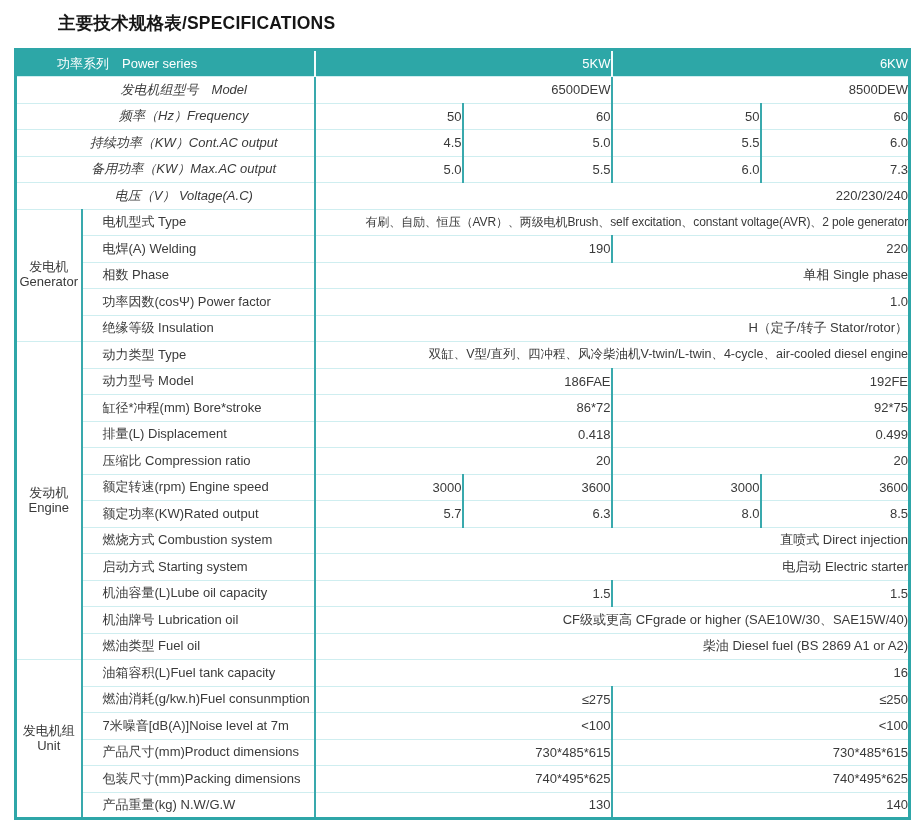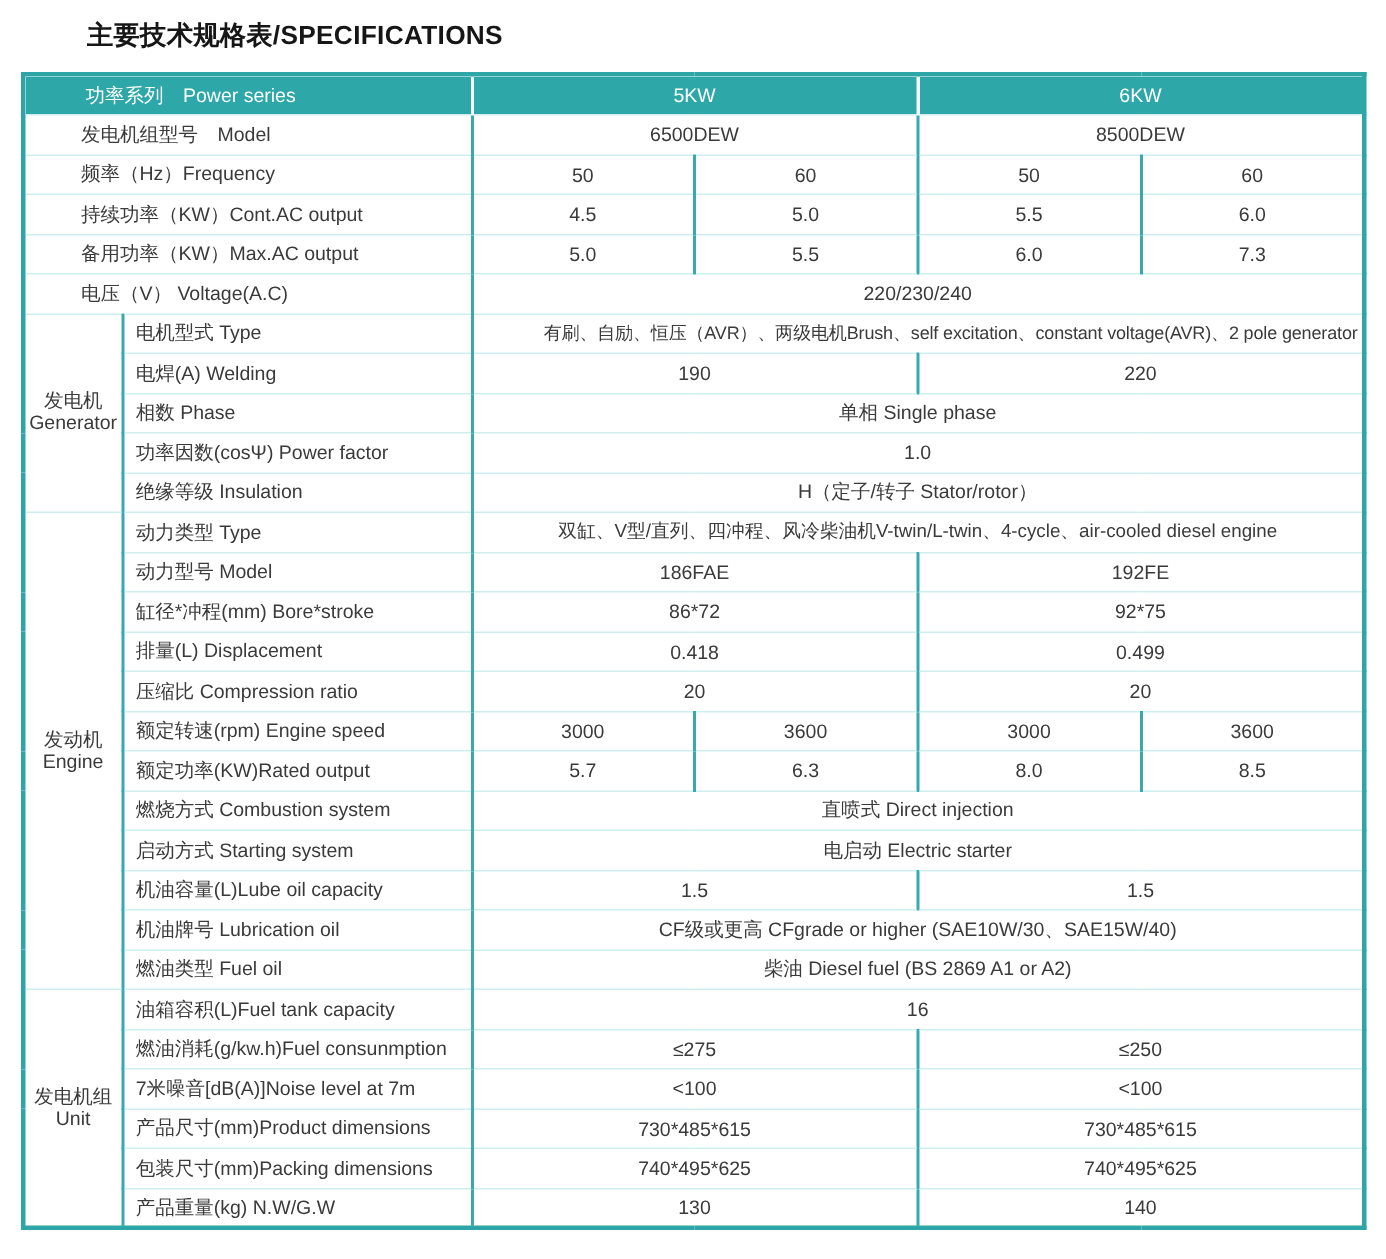--- a/index.html
+++ b/index.html
@@ -39,23 +39,23 @@
     height:27px;
     background:#2da7a7;
     color:#ffffff;
     font-weight:normal;
     border-left:2px solid #f2fbfb;
     border-right:2px solid #f2fbfb;
     border-top:none;
     margin-top:32px;
   }
   th.hlbl { text-align:left; padding-left:40px; }
-  .lbl    { text-align:left; padding-left:37px; }
-  .sublbl { text-align:left; padding-left:8px; }
-  .val    { text-align:center; }
+  .lbl    { text-align:center; padding-left:37px;font-style:italic; }
+  .sublbl { text-align:left; padding-left:20px; }
+  .val    { text-align:right; }
   .grp    { text-align:center; line-height:1.15; font-size:13px;margin-top:24px; }
   .small  { font-size:12px; letter-spacing:-0.1px;padding-left:44px; }
   .msmall { font-size:12.5px; }
 </style>
 </head>
 <body>
 
 <div class="page">
 
   <div class="title">主要技术规格表/SPECIFICATIONS</div>

